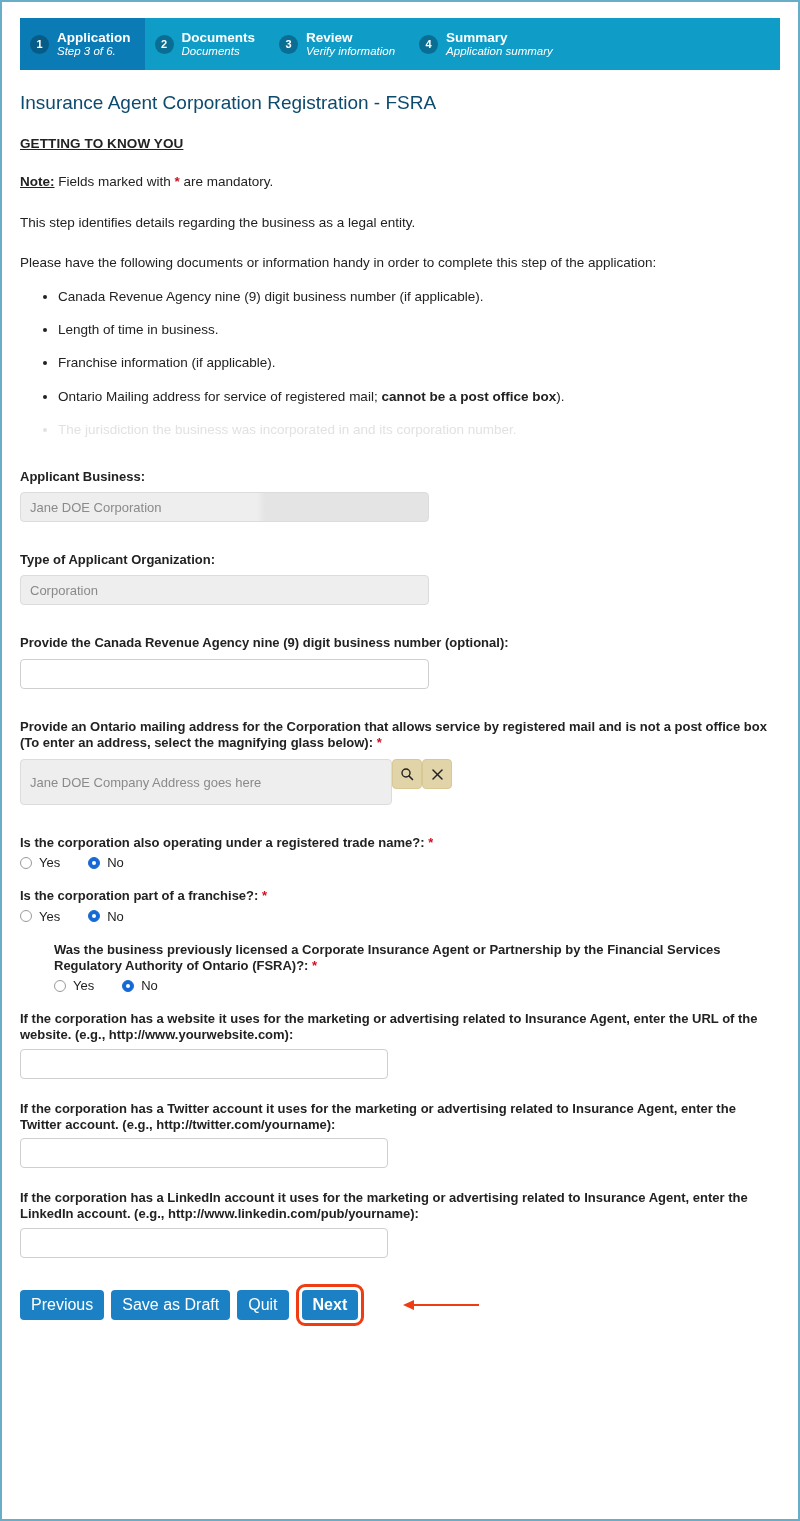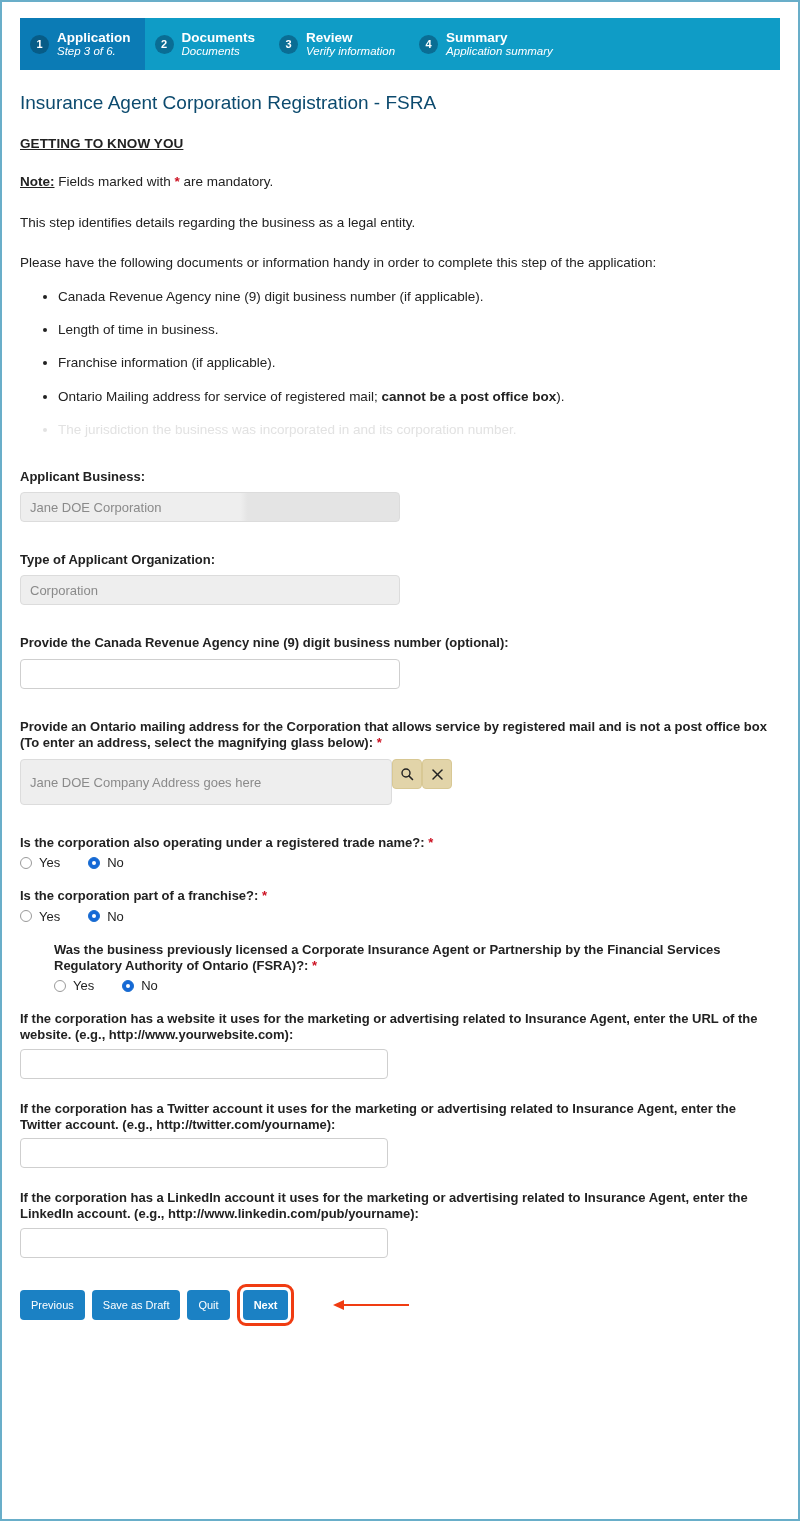--- a/index.html
+++ b/index.html
@@ -128,21 +128,21 @@
     font-size: 13px;
     font-weight: bold;
     line-height: 1.25;
     margin-bottom: 7px;
   }
   .field-label.tight { margin-bottom: 4px; }
 
   .txt {
     box-sizing: border-box;
     display: block;
-    width: 380px;
+    width: 409px;
     height: 30px;
     border: 1px solid #cfcfcf;
     border-radius: 4px;
     background: #ffffff;
     font-family: "Liberation Sans", sans-serif;
     font-size: 13px;
     color: #333333;
     padding: 0 9px;
     outline: none;
   }
@@ -232,21 +232,21 @@
     align-items: center;
     margin-top: 26px;
     position: relative;
   }
   .btn {
     background: #1b81c4;
     color: #ffffff;
     border: none;
     border-radius: 4px;
     font-family: "Liberation Sans", sans-serif;
-    font-size: 11px;
+    font-size: 16px;
     height: 30px;
     padding: 0 11px;
     margin-right: 7px;
     cursor: pointer;
     line-height: 30px;
   }
   .next-wrap {
     border: 3px solid #f03c12;
     border-radius: 9px;
     padding: 3px;

